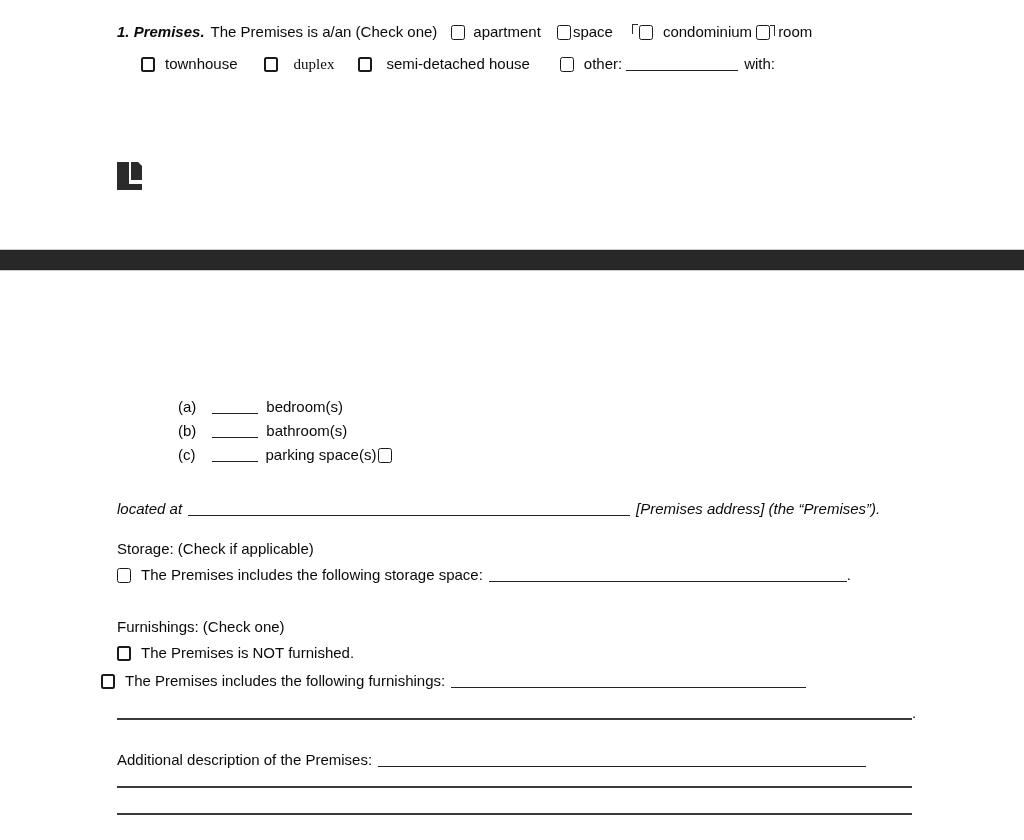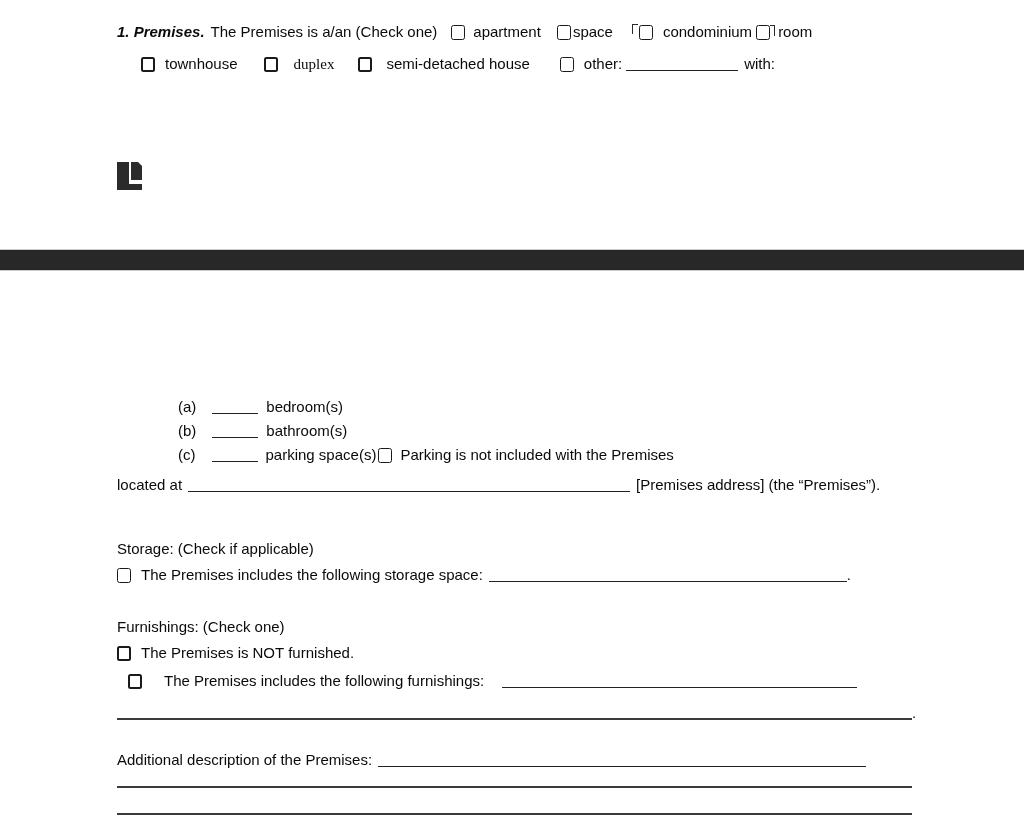--- a/index.html
+++ b/index.html
@@ -112,24 +112,23 @@
   <div class="row" style="left:178px; top:422px;">
     <span>(b)</span>
     <span class="blank b-num ml12"></span>
     <span class="ml8">bathroom(s)</span>
   </div>
   <div class="row" style="left:178px; top:446px;">
     <span>(c)</span>
     <span class="blank b-num ml12"></span>
     <span class="ml8">parking space(s)</span>
     <span class="cb cb-thin ml2"></span>
-    <span class="ml8">Parking is not included with the Premises</span>
   </div>
 
-  <div class="row" style="left:117px; top:476px;">
+  <div class="row" style="left:117px; top:500px;font-style:italic;">
     <span>located at</span>
     <span class="blank b-located ml6"></span>
     <span class="ml6">[Premises address] (the “Premises”).</span>
   </div>
 
   <div class="row" style="left:117px; top:540px;">
     <span>Storage: (Check if applicable)</span>
   </div>
   <div class="row" style="left:117px; top:566px;">
     <span class="cb cb-thin"></span>
@@ -140,21 +139,21 @@
 
   <div class="row" style="left:117px; top:618px;">
     <span>Furnishings: (Check one)</span>
   </div>
   <div class="row" style="left:117px; top:644px;">
     <span class="cb"></span>
     <span class="ml10">The Premises is</span>
     <span class="uline ml4">NOT</span>
     <span class="ml4">furnished.</span>
   </div>
-  <div class="row" style="left:128px; top:672px;gap:12px;">
+  <div class="row" style="left:101px; top:672px;">
     <span class="cb"></span>
     <span class="ml10">The Premises includes the following furnishings:</span>
     <span class="blank b-furn ml6"></span>
   </div>
   <div class="row" style="left:117px; top:704px;">
     <span class="blank b-full"></span>
     <span>.</span>
   </div>
 
   <div class="row" style="left:117px; top:751px;">

